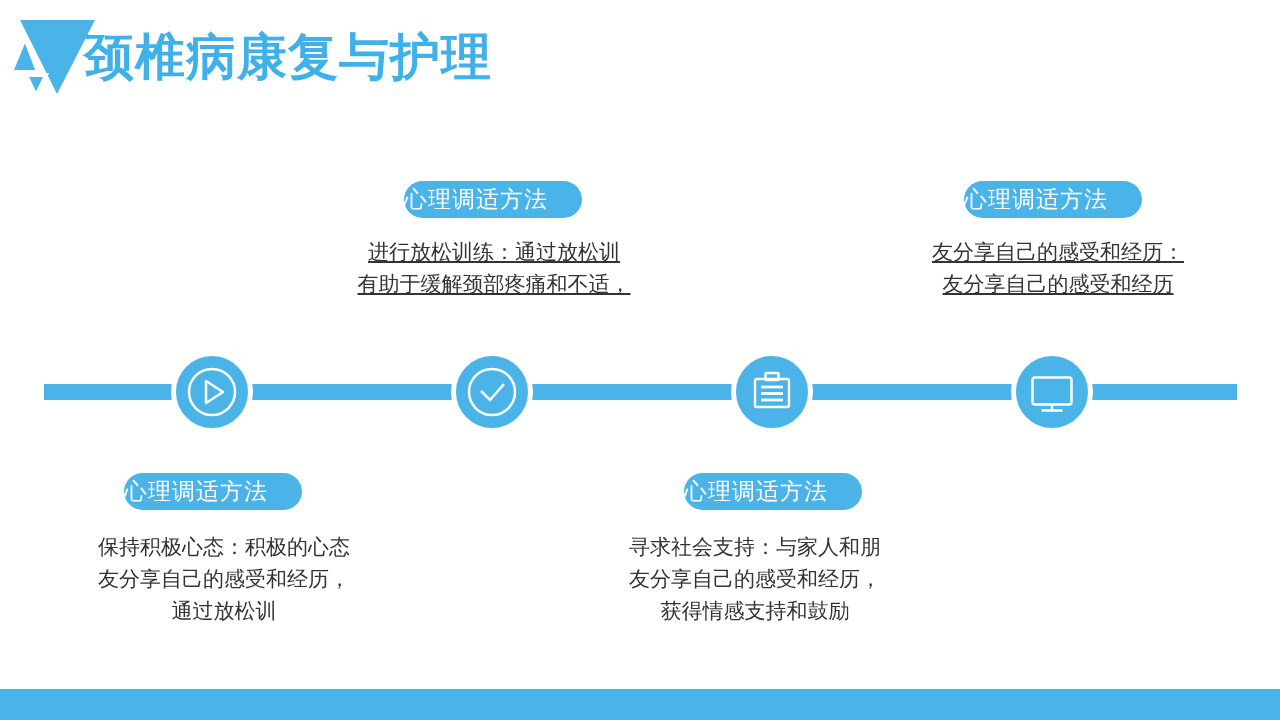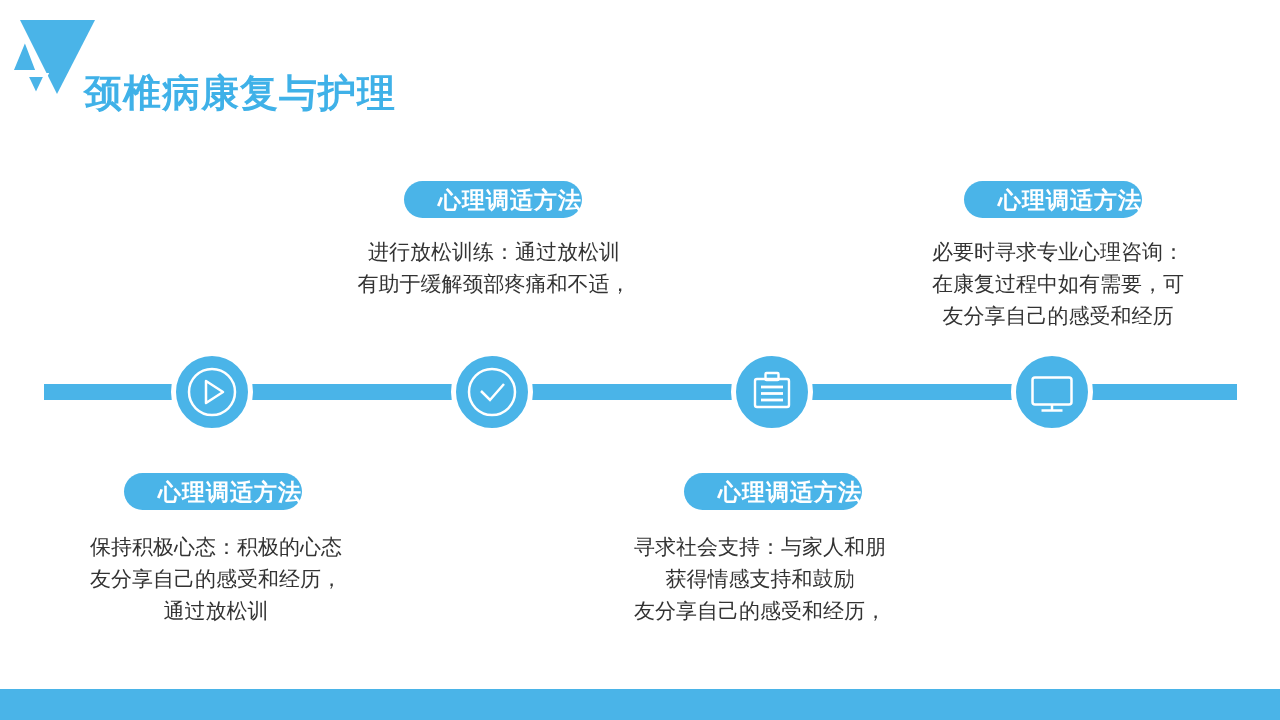--- a/index.html
+++ b/index.html
@@ -23,26 +23,25 @@
     overflow:hidden;
   }
   
   .logo{
     position:absolute;
     left:4px; top:8px;
   }
   .page-title{
     position:absolute;
     left:84px; top:24px;
-    font-size:38px;
+    font-size:50px;
     font-weight:bold;
     letter-spacing:1px;
     color:var(--title-blue);
     white-space:nowrap;
-    margin-top:44px;
   }
   
   .timeline-bar{
     position:absolute;
     left:44px; top:384px;
     width:1193px; height:16px;
     background:var(--primary);
   }
   .node-circle{
     position:absolute;
@@ -58,46 +57,46 @@
   .nc-3{ left:731px; }
   .nc-4{ left:1011px; }
   
   .pill{
     position:absolute;
     width:178px; height:37px;
     border-radius:19px;
     background:var(--primary);
     color:var(--pill-text);
     font-size:23px;
-    font-weight:bold;
-    text-align:right;
+    font-weight:normal;
+    text-align:left;
     line-height:37px;
     letter-spacing:1px;
     white-space:nowrap;
   }
   .pill-above{ top:181px; }
   .pill-below{ top:473px; }
   .pl-1{ left:124px; }
   .pl-2{ left:404px; }
   .pl-3{ left:684px; }
   .pl-4{ left:964px; }
   
   .node-text{
     position:absolute;
     width:280px;
     text-align:center;
     font-size:21px;
     line-height:32px;
     color:var(--body-text);
   }
-  .text-above{ top:236px; }
-  .text-below{ top:531px; }
+  .text-above{ top:236px;text-decoration:underline; }
+  .text-below{ top:531px;margin-left:8px; }
   .tx-1{ left:76px; }
   .tx-2{ left:354px; }
-  .tx-3{ left:620px; }
+  .tx-3{ left:607px; }
   .tx-4{ left:918px; }
   
   .bottom-bar{
     position:absolute;
     left:0; top:689px;
     width:1280px; height:31px;
     background:var(--primary);
   }
 </style>
 </head>
@@ -163,24 +162,23 @@
     <div>保持积极心态：积极的心态</div>
     <div>友分享自己的感受和经历，</div>
     <div>通过放松训</div>
   </div>
   <div class="node-text text-above tx-2">
     <div>进行放松训练：通过放松训</div>
     <div>有助于缓解颈部疼痛和不适，</div>
   </div>
   <div class="node-text text-below tx-3">
     <div>寻求社会支持：与家人和朋</div>
+    <div>友分享自己的感受和经历，</div>
     <div>获得情感支持和鼓励</div>
-    <div>友分享自己的感受和经历，</div>
   </div>
   <div class="node-text text-above tx-4">
-    <div>必要时寻求专业心理咨询：</div>
-    <div>在康复过程中如有需要，可</div>
+    <div>友分享自己的感受和经历：</div>
     <div>友分享自己的感受和经历</div>
   </div>
 
   <div class="bottom-bar"></div>
 
 </div>
 
 </body></html>

